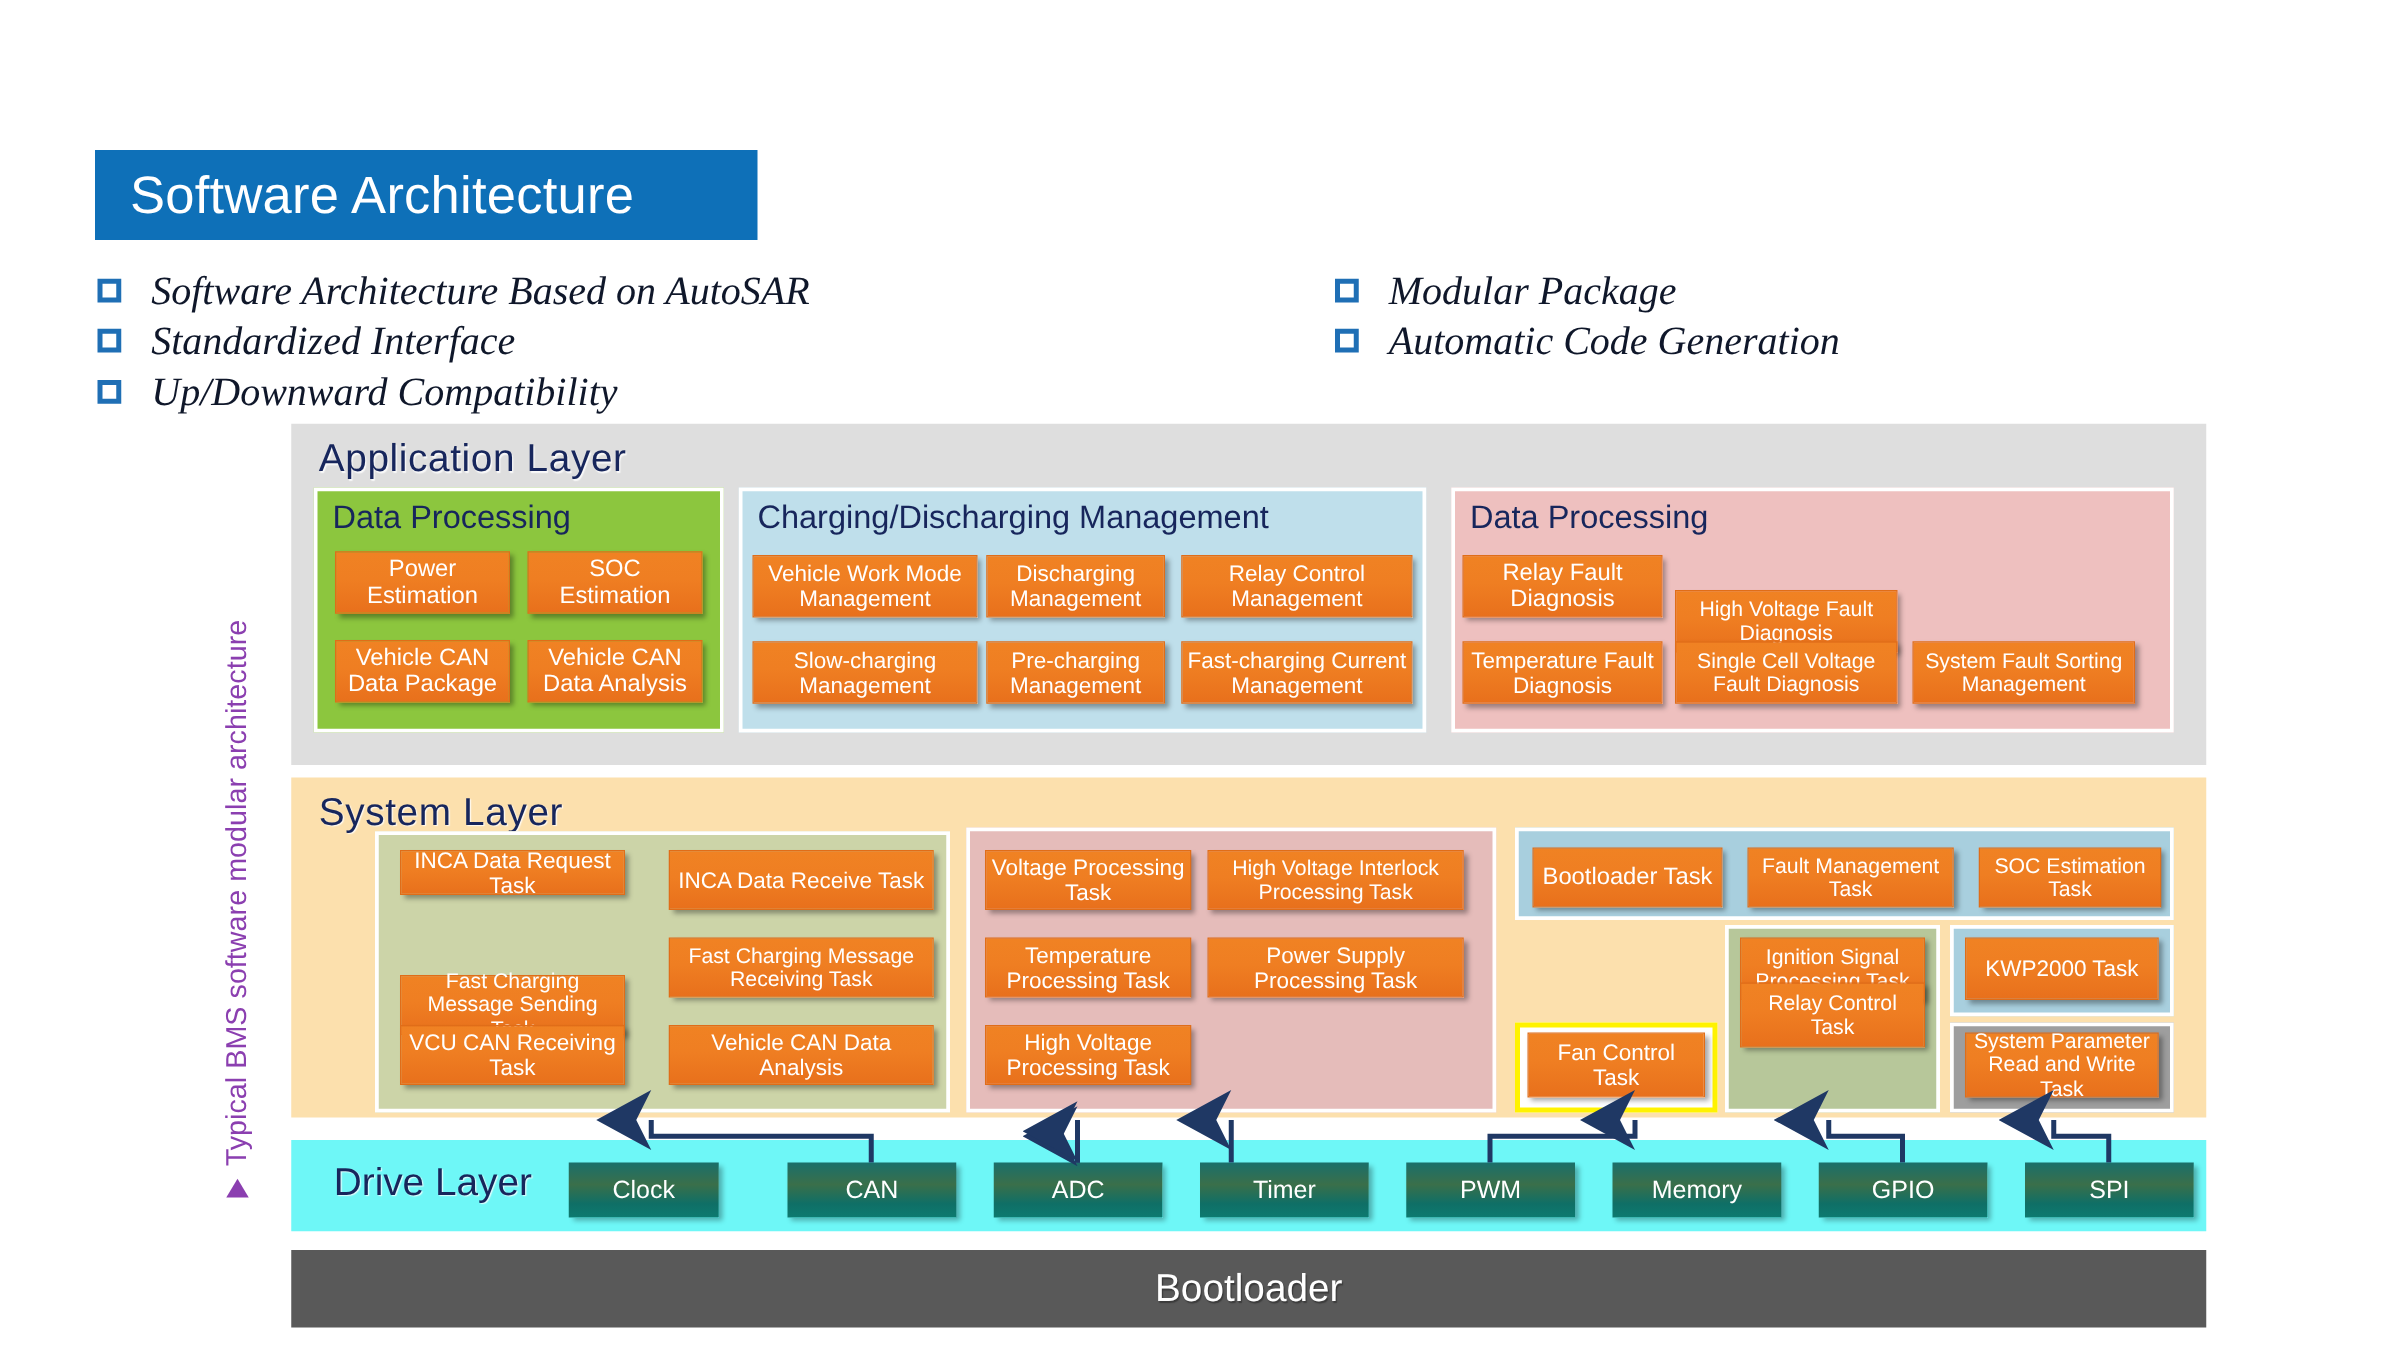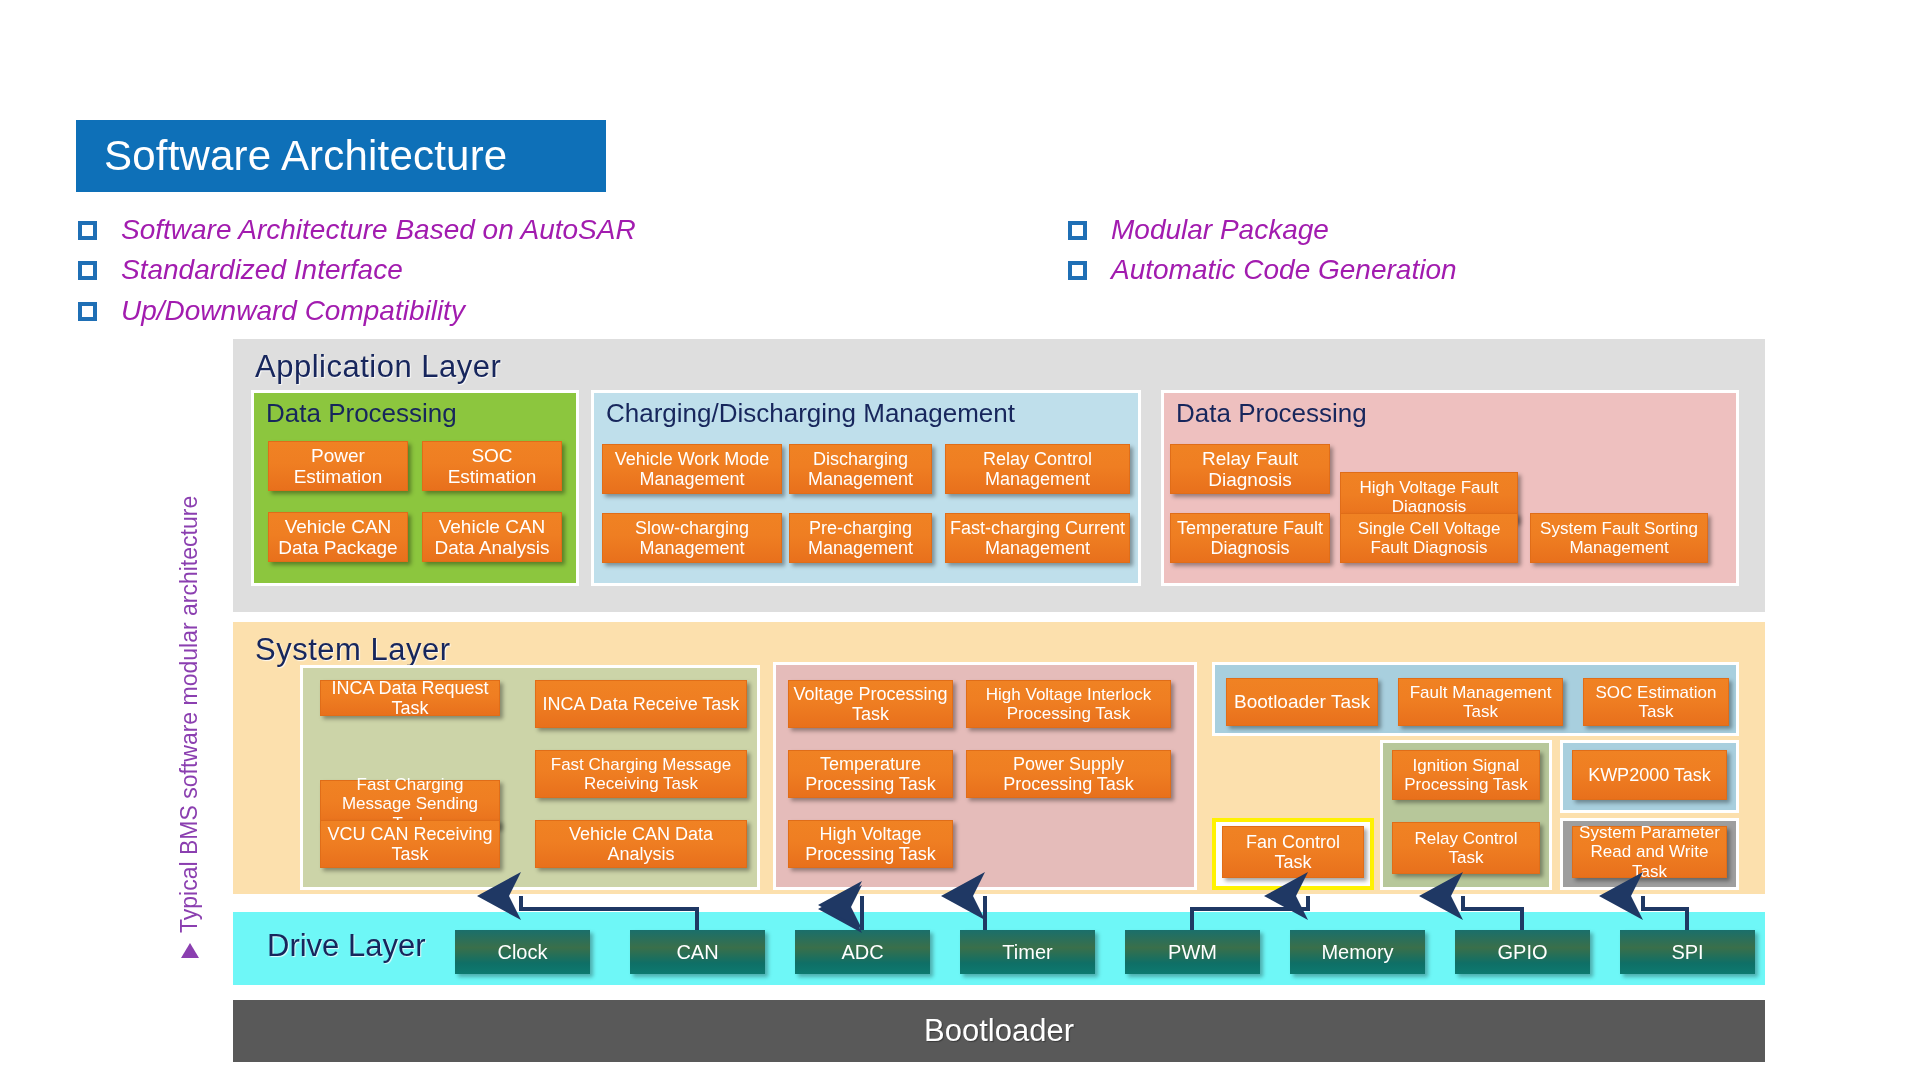--- a/index.html
+++ b/index.html
@@ -21,22 +21,22 @@
     font-weight:400; line-height:1;
   }
 
   
   .bullet-row{position:absolute; display:flex; align-items:center; gap:24px;}
   .bullet-box{
     width:19px;height:19px;border:4px solid #1f6fb5;background:#ffffff;
     box-sizing:border-box; flex:0 0 auto;
   }
   .bullet-text{
-    color:#a21caf; font-size:28px; font-style:italic; white-space:nowrap;
-    font-family:Liberation Sans, sans-serif;
+    color:#0f172a; font-size:32px; font-style:italic; white-space:nowrap;
+    font-family:Liberation Serif, serif;
   }
 
   
   #vcaption{
     position:absolute; left:176px; top:958px;
     transform:rotate(-90deg); transform-origin:left top;
     display:flex; align-items:center; gap:10px;
     white-space:nowrap;
   }
   #vcaption .tri{
@@ -219,32 +219,32 @@
 <div class="chip fs17" style="left:966px;top:680px;width:205px;height:48px;">High Voltage Interlock Processing Task</div>
 <div class="chip fs18" style="left:788px;top:750px;width:165px;height:48px;">Temperature Processing Task</div>
 <div class="chip fs18" style="left:966px;top:750px;width:205px;height:48px;">Power Supply Processing Task</div>
 <div class="chip fs18" style="left:788px;top:820px;width:165px;height:48px;">High Voltage Processing Task</div>
 
 <div class="chip fs19" style="left:1226px;top:678px;width:152px;height:48px;">Bootloader Task</div>
 <div class="chip fs17" style="left:1398px;top:678px;width:165px;height:48px;">Fault Management Task</div>
 <div class="chip fs17" style="left:1583px;top:678px;width:146px;height:48px;">SOC Estimation Task</div>
 
 <div class="chip fs17" style="left:1392px;top:750px;width:148px;height:50px;">Ignition Signal Processing Task</div>
-<div class="chip fs17" style="left:1392px;top:822px;width:148px;height:52px;">Relay Control Task</div>
+<div class="chip fs17" style="left:1392px;top:786px;width:148px;height:52px;">Relay Control Task</div>
 
 <div class="chip fs18" style="left:1572px;top:750px;width:155px;height:50px;">KWP2000 Task</div>
 
 <div class="chip fs17" style="left:1572px;top:826px;width:155px;height:52px;">System Parameter Read and Write Task</div>
 
 <div class="chip fs18" style="left:1222px;top:826px;width:142px;height:52px;">Fan Control Task</div>
 
 <div class="layer" id="drive-layer"></div>
 <div id="drive-label">Drive Layer</div>
 
-<div class="drv" style="left:455px;width:135px;">Clock</div>
+<div class="drv" style="left:455px;width:120px;">Clock</div>
 <div class="drv" style="left:630px;width:135px;">CAN</div>
 <div class="drv" style="left:795px;width:135px;">ADC</div>
 <div class="drv" style="left:960px;width:135px;">Timer</div>
 <div class="drv" style="left:1125px;width:135px;">PWM</div>
 <div class="drv" style="left:1290px;width:135px;">Memory</div>
 <div class="drv" style="left:1455px;width:135px;">GPIO</div>
 <div class="drv" style="left:1620px;width:135px;">SPI</div>
 
 <div class="layer" id="bootloader-layer">
   <span class="bl-label">Bootloader</span>

